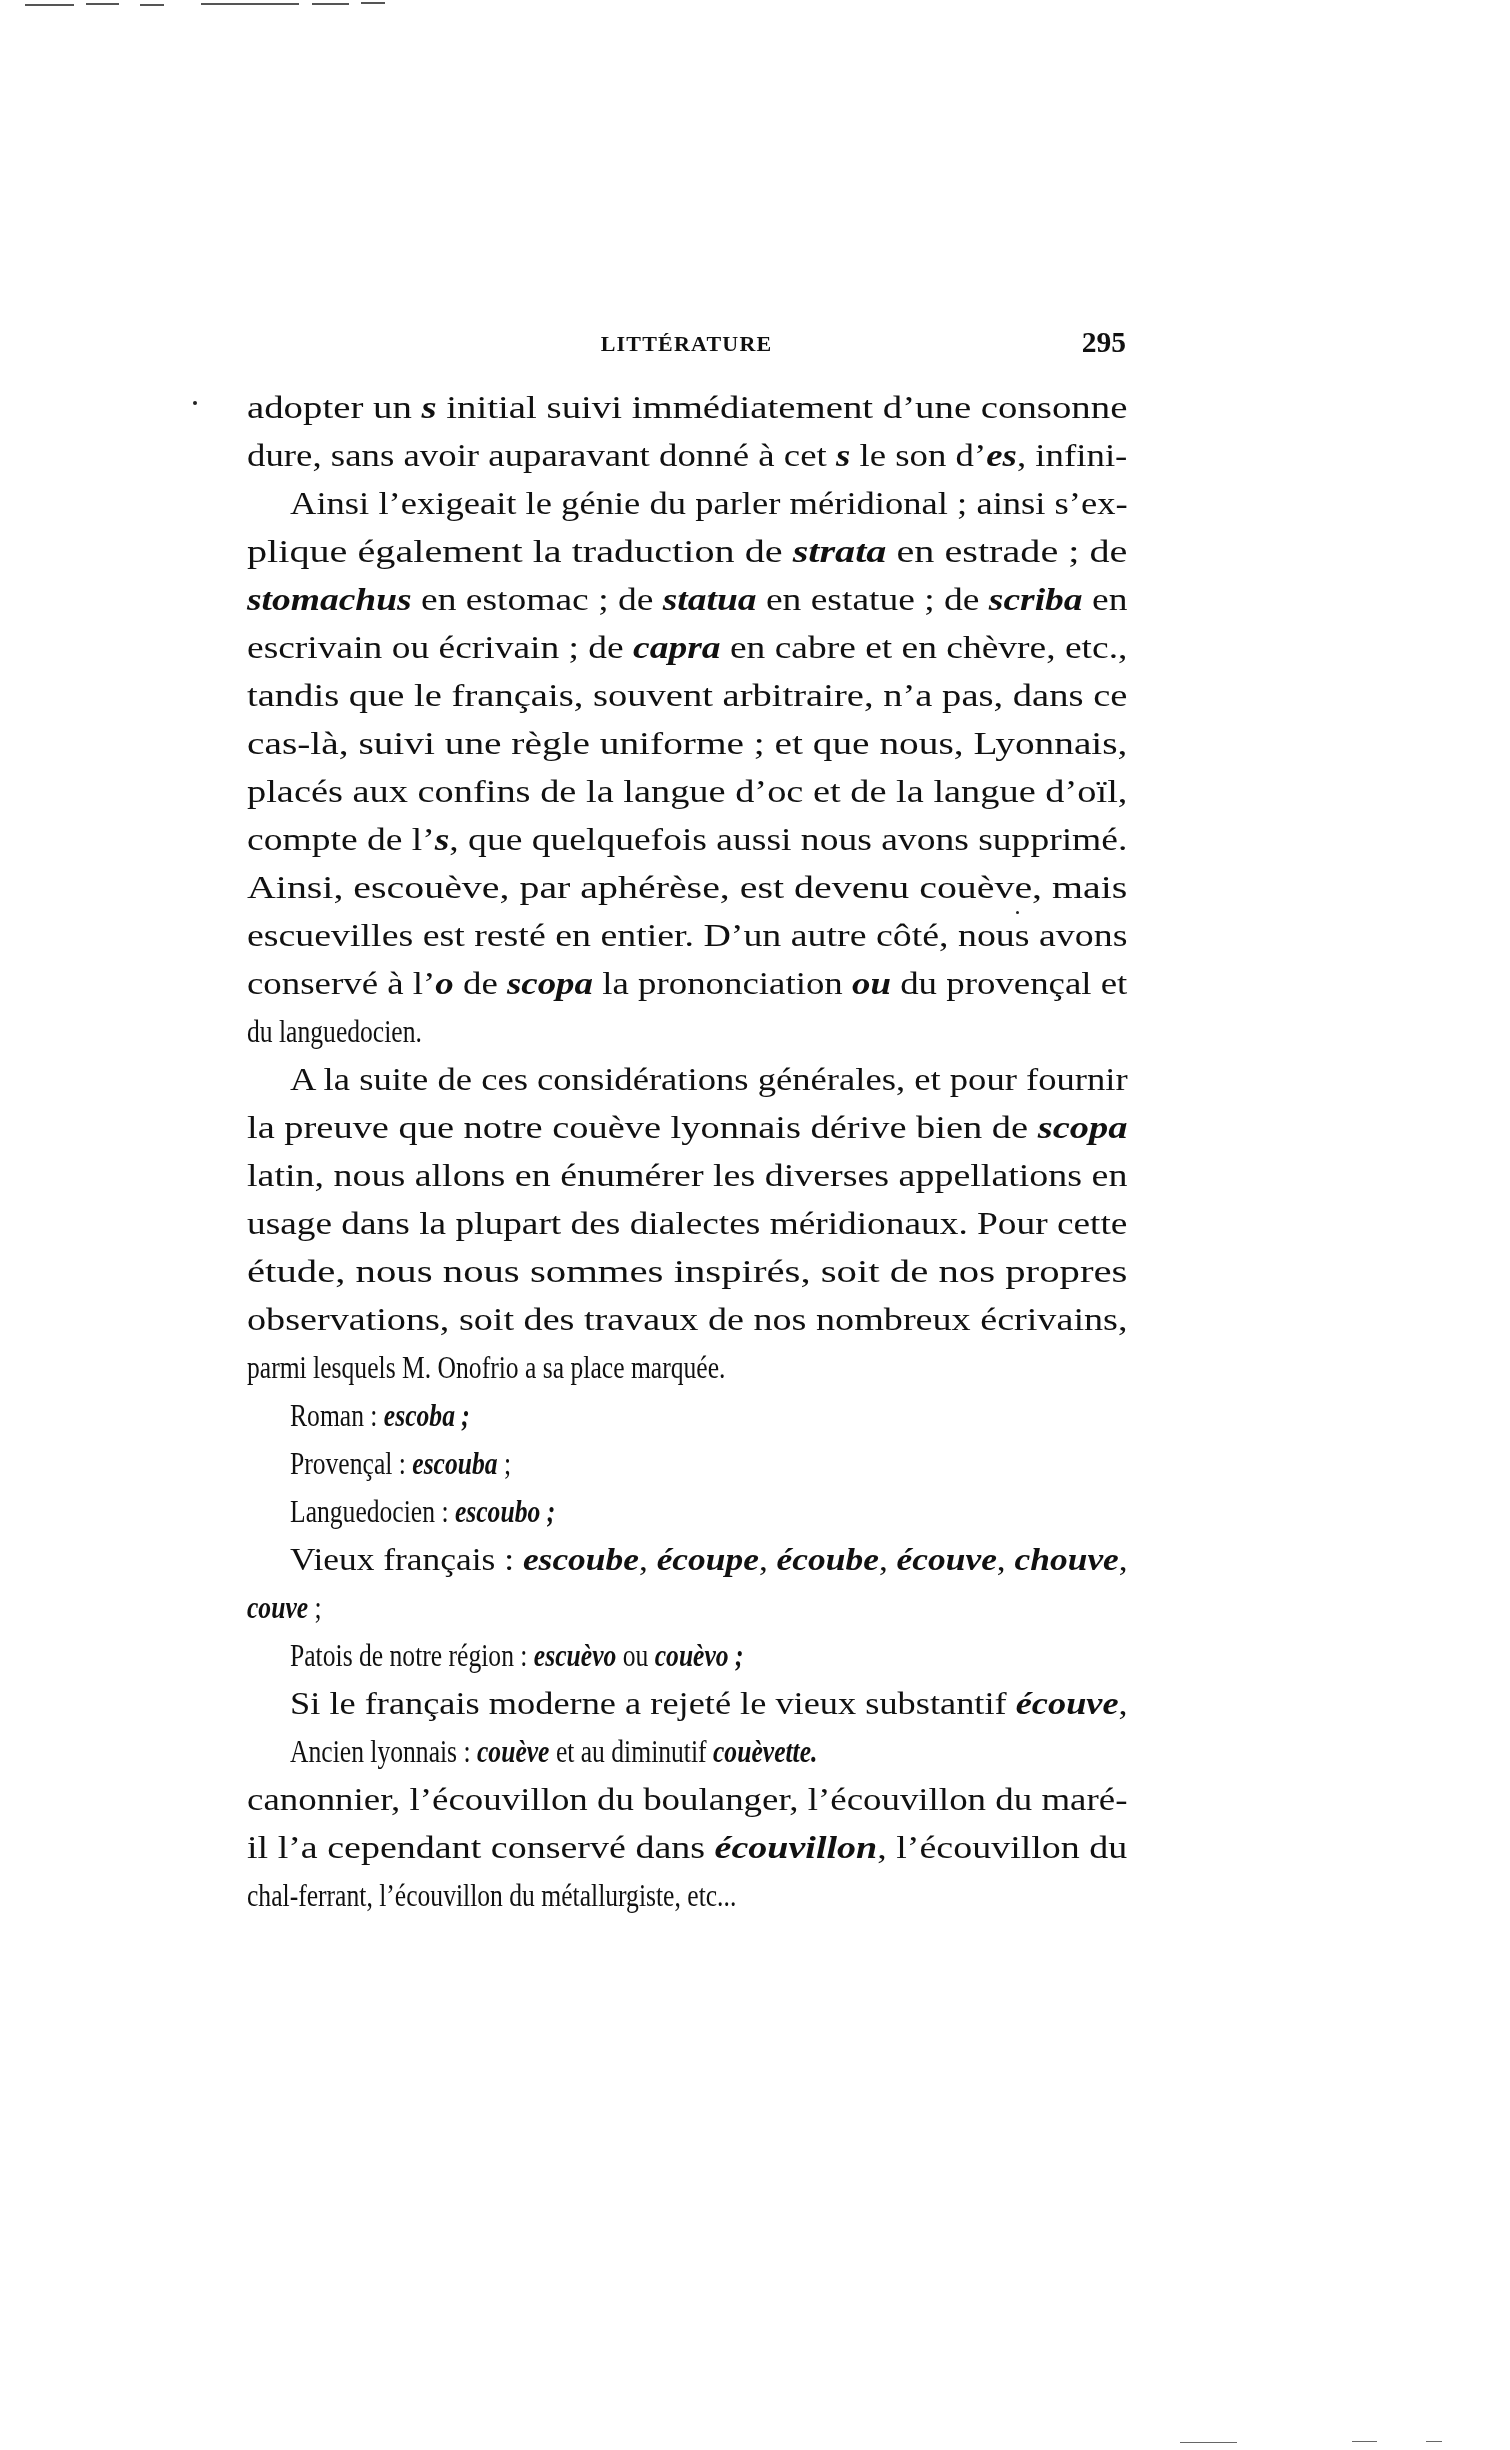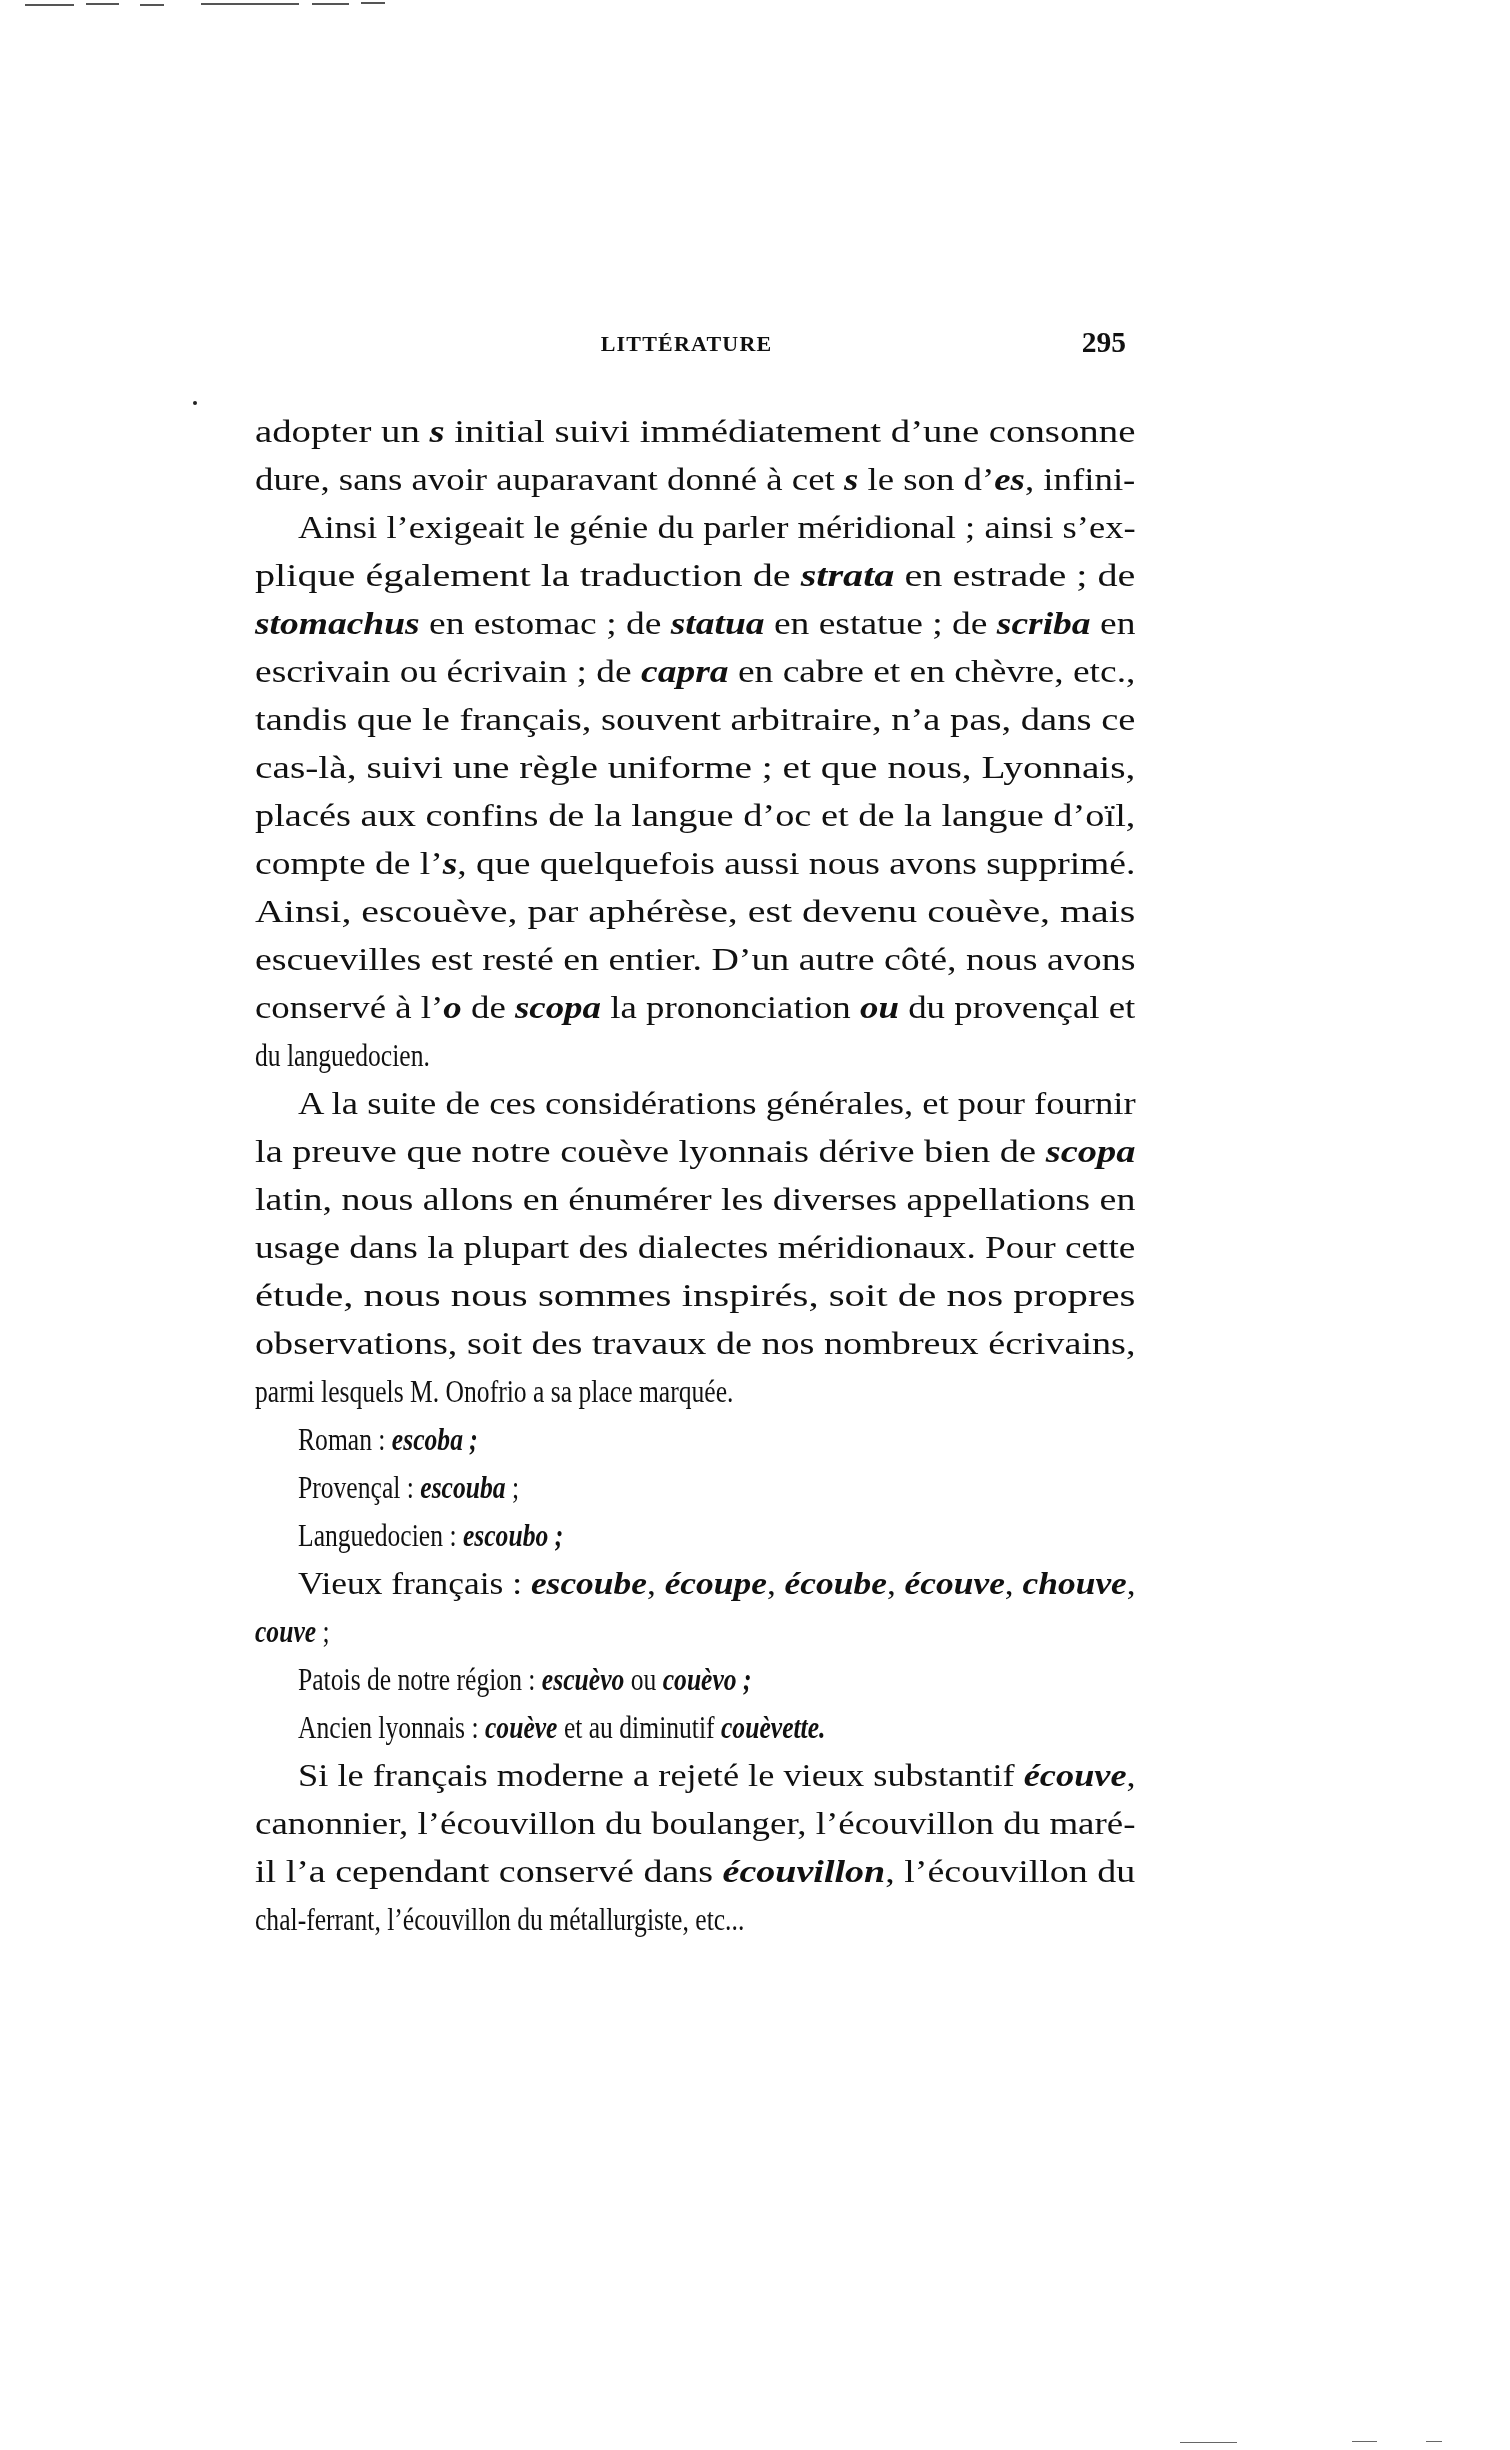--- a/index.html
+++ b/index.html
@@ -8,21 +8,21 @@
   .scan-noise-top { position: absolute; left: 24.6px; top: 1.6px; width: 361px; height: 8.2px; }
   .scan-noise-top i { position: absolute; height: 1.6px; background: #555; }
   .scan-noise-bot { position: absolute; left: 1180px; top: 2440px; width: 295px; height: 6.6px; }
   .scan-noise-bot i { position: absolute; height: 1.6px; background: #666; }
   .speck { position: absolute; width: 4.1px; height: 4.1px; border-radius: 50%; background: #222; }
   .running-head { position: absolute; left: 247px; top: 326px; width: 879px; height: 36px; }
   .running-title { position: absolute; left: 0; width: 100%; text-align: center; top: 4.9px;
     font-family: "Liberation Serif", serif; font-weight: bold; font-size: 22px; letter-spacing: 1.2px; }
   .page-number { position: absolute; right: 0; top: 0;
     font-family: "Liberation Serif", serif; font-weight: bold; font-size: 29.5px; }
-  .body-text { position: absolute; left: 255px; top: 383px; width: 879px; margin-top: 24px; }
+  .body-text { position: absolute; left: 247px; top: 383px; width: 879px; }
   .line { position: relative; height: 48px; line-height: 48px; white-space: nowrap;
     font-family: "Liberation Serif", serif; font-size: 32px; }
   .line .inner { display: inline-block; transform-origin: left center; }
   .indent { padding-left: 43px; text-decoration: underline; }
   em { font-style: italic; font-weight: bold; }
 </style>
 </head>
 <body>
 
 <div class="page">
@@ -69,20 +69,20 @@
       <div class="line"><span class="inner" style="transform: scaleX(1.167);"><span>usage dans la plupart des dialectes méridionaux. Pour cette</span></span></div>
       <div class="line"><span class="inner" style="transform: scaleX(1.2732);"><span>étude, nous nous sommes inspirés, soit de nos propres</span></span></div>
       <div class="line"><span class="inner" style="transform: scaleX(1.1922);"><span>observations, soit des travaux de nos nombreux écrivains,</span></span></div>
       <div class="line"><span class="inner" style="transform: scaleX(0.8);"><span>parmi lesquels M. Onofrio a sa place marquée.</span></span></div>
       <div class="line indent"><span class="inner" style="transform: scaleX(0.8);"><span>Roman : </span><em>escoba ;</em></span></div>
       <div class="line indent"><span class="inner" style="transform: scaleX(0.8);"><span>Provençal : </span><em>escouba</em><span> ;</span></span></div>
       <div class="line indent"><span class="inner" style="transform: scaleX(0.8);"><span>Languedocien : </span><em>escoubo ;</em></span></div>
       <div class="line indent"><span class="inner" style="transform: scaleX(1.1067);"><span>Vieux français : </span><em>escoube</em><span>, </span><em>écoupe</em><span>, </span><em>écoube</em><span>, </span><em>écouve</em><span>, </span><em>chouve</em><span>,</span></span></div>
       <div class="line"><span class="inner" style="transform: scaleX(0.8);"><em>couve</em><span> ;</span></span></div>
       <div class="line indent"><span class="inner" style="transform: scaleX(0.8);"><span>Patois de notre région : </span><em>escuèvo</em><span> ou </span><em>couèvo ;</em></span></div>
+      <div class="line indent"><span class="inner" style="transform: scaleX(1.1359);"><span>Si le français moderne a rejeté le vieux substantif </span><em>écouve</em><span>,</span></span></div>
       <div class="line indent"><span class="inner" style="transform: scaleX(0.8);"><span>Ancien lyonnais : </span><em>couève</em><span> et au diminutif </span><em>couèvette.</em></span></div>
-      <div class="line indent"><span class="inner" style="transform: scaleX(1.1359);"><span>Si le français moderne a rejeté le vieux substantif </span><em>écouve</em><span>,</span></span></div>
       <div class="line"><span class="inner" style="transform: scaleX(1.1533);"><span>canonnier, l’écouvillon du boulanger, l’écouvillon du maré-</span></span></div>
       <div class="line"><span class="inner" style="transform: scaleX(1.1879);"><span>il l’a cependant conservé dans </span><em>écouvillon</em><span>, l’écouvillon du</span></span></div>
       <div class="line"><span class="inner" style="transform: scaleX(0.8);"><span>chal-ferrant, l’écouvillon du métallurgiste, etc...</span></span></div>
     </main>
 </div>
 
 
 </body></html>

